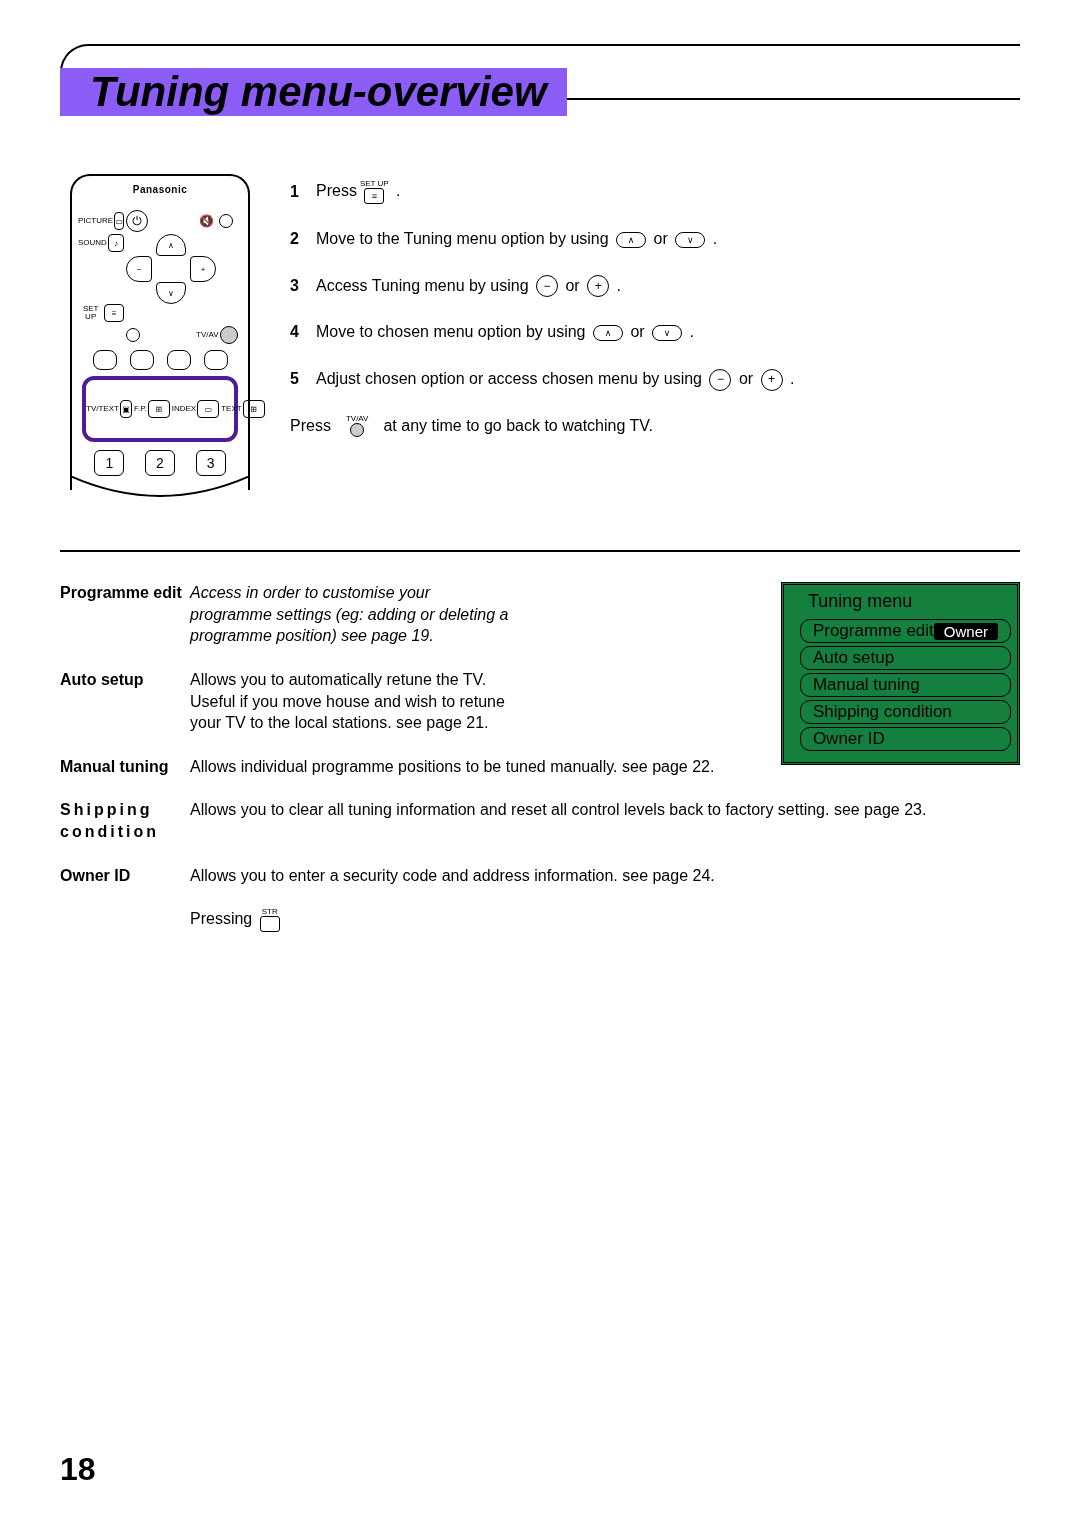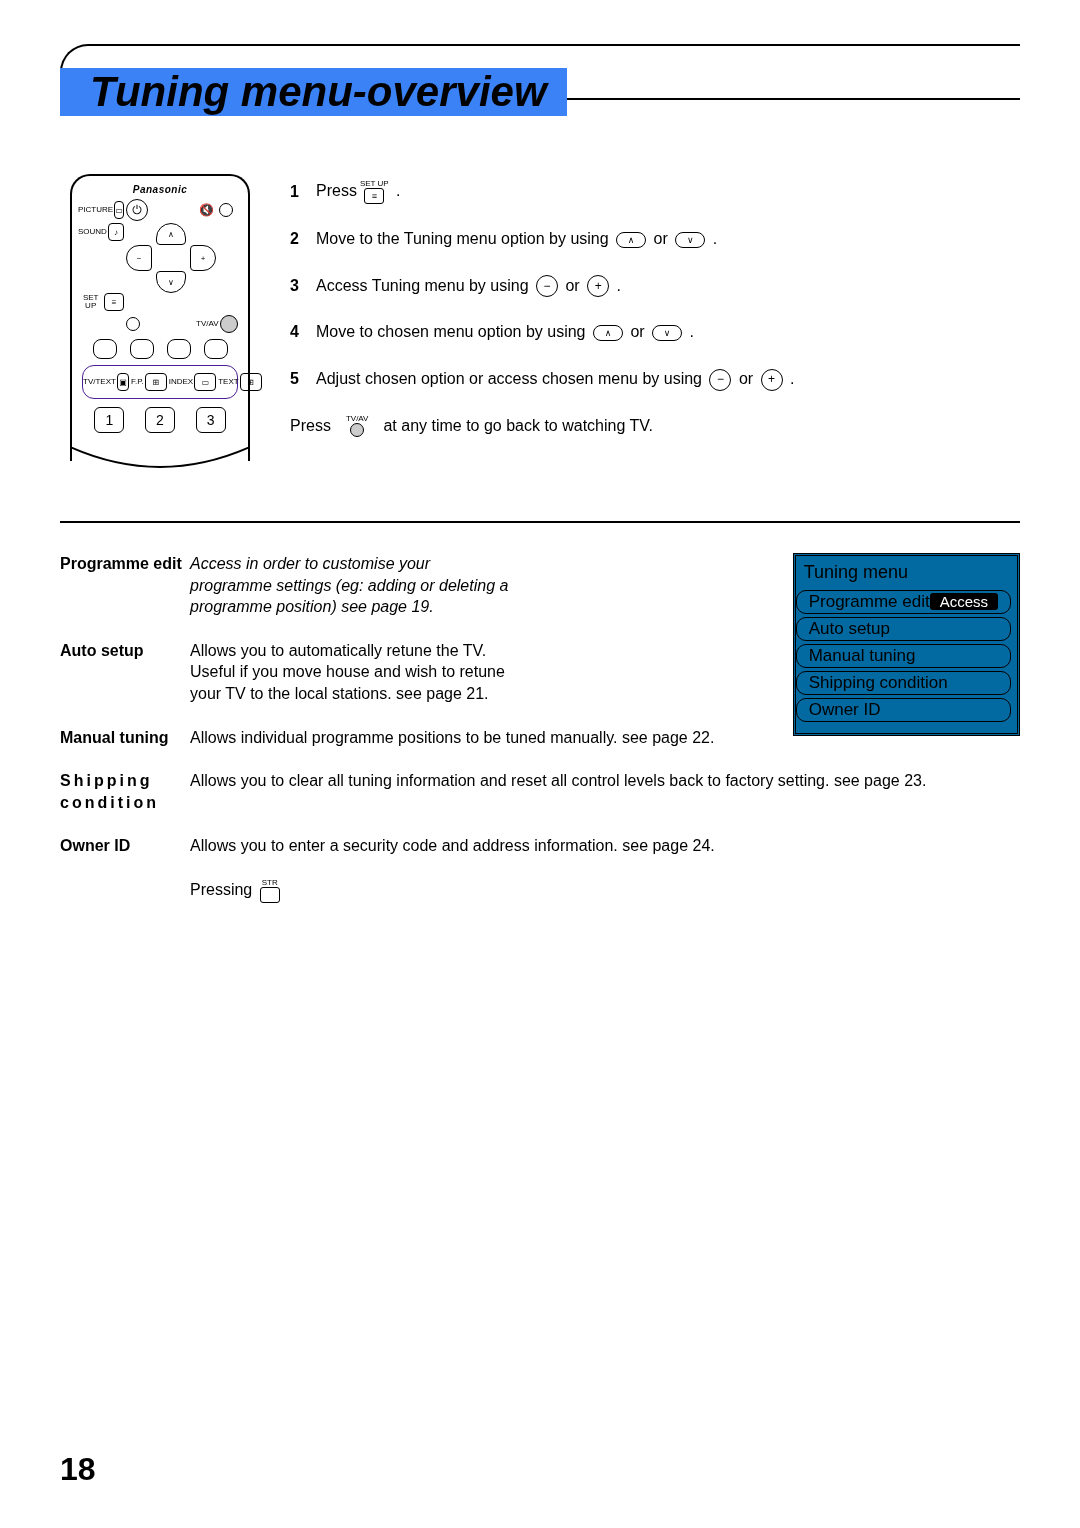--- a/index.html
+++ b/index.html
@@ -11,21 +11,21 @@
     width: 1080px;
     height: 1528px;
     position: relative;
   }
   .title-wrap { position: relative; margin-bottom: 30px; }
   .title {
     font-size: 42px;
     font-weight: bold;
     font-style: italic;
     padding-left: 30px;
-    background: #3b82f6;
+    background: #8b5cf6;
     display: inline-block;
     position: relative;
     z-index: 2;
     padding-right: 20px;
   }
   
   .pill-border {
     position: absolute;
     top: 4px; left: 0; right: 0;
     height: 56px;
@@ -79,22 +79,22 @@
   .defs .term.spaced { letter-spacing: 3px; }
   .lower { display: flex; gap: 20px; }
   .lower-left { flex: 1; }
   .lower-right { flex: 0 0 400px; }
   .footnote { font-size: 16px; line-height: 1.35; margin-top: 22px; }
   .page-num { position: absolute; left: 60px; bottom: 40px; font-size: 32px; font-weight: bold; }
 
   
   .osd {
     border: 3px double #000;
-    padding: 6px 6px 8px 0;
-    background: #0369a1;
+    padding: 6px 6px 8px 16px;
+    background: #15803d;
   }
   .osd-title {
     font-size: 18px;
     padding: 0 8px 4px 8px;
     position: relative;
   }
   .osd-item {
     border: 1.5px solid #000;
     border-radius: 10px;
     padding: 1px 12px;
@@ -122,36 +122,36 @@
     padding: 8px 6px 0 6px;
     position: relative;
     background: #fff;
     font-size: 8px;
   }
   .remote-curve {
     position:absolute; left:-2px; right:-2px; bottom:-14px; height:28px;
     overflow:hidden;
   }
   .remote-curve svg { width:100%; height:100%; display:block; }
-  .brand { text-align:center; font-weight:bold; font-size:10px; letter-spacing:0.5px; margin-bottom:4px;font-style:italic; }
+  .brand { text-align:center; font-weight:bold; font-size:10px; letter-spacing:0.5px; margin-bottom:15px; }
   .rgrid { display:grid; grid-template-columns: 46px 1fr 46px; gap:2px; align-items:center; }
   .cell { display:flex; align-items:center; gap:1px; }
   .dpad {
     position: relative; width: 90px; height: 70px; margin: 0 auto;
   }
   .dpad .dbtn {
     position:absolute; border:1.5px solid #000; background:#fff;
   }
   .dbtn.up { left:30px; top:0; width:30px; height:22px; border-radius: 15px 15px 4px 4px; display:flex;align-items:center;justify-content:center;}
   .dbtn.down { left:30px; bottom:0; width:30px; height:22px; border-radius: 4px 4px 15px 15px; display:flex;align-items:center;justify-content:center;}
   .dbtn.left { left:0; top:22px; width:26px; height:26px; border-radius: 50% 4px 4px 50%; display:flex;align-items:center;justify-content:center;}
   .dbtn.right { right:0; top:22px; width:26px; height:26px; border-radius: 4px 50% 50% 4px; display:flex;align-items:center;justify-content:center;}
   .row4 { display:flex; justify-content:space-around; margin:6px 8px; }
   .row4 .cap { width:24px; height:20px; border:1.5px solid #000; border-radius:8px; }
-  .rowline { border:1px solid #4c1d95; border-radius:12px; margin:4px 4px; padding:7px 0; }
+  .rowline { border:4px solid #4c1d95; border-radius:12px; margin:4px 4px; padding:20px 0; }
   .rowlabels { display:grid; grid-template-columns:46px repeat(3,1fr); gap:2px; align-items:start; }
   .rowlabels .cell { font-size:7px; }
   .sq { width:22px; height:18px; border:1.5px solid #000; border-radius:4px; display:flex;align-items:center;justify-content:center; font-size:8px;}
   .numrow { display:flex; justify-content:space-around; margin:8px 6px 14px 6px; }
   .numkey { width:30px; height:26px; border:1.5px solid #000; border-radius:6px; display:flex; align-items:center; justify-content:center; font-size:14px; font-family: Arial; }
 </style>
 </head>
 <body>
 
 <div class="title-wrap">
@@ -318,21 +318,21 @@
       </span>
     </div>
   </div>
 
   <div class="lower-right" style="position: absolute; right: 0px; top: 0px;">
     <div class="osd">
       <div class="osd-title">Tuning menu</div>
       <div id="osd-items">
           <div class="osd-item">
             <span>Programme edit</span>
-            <span class="osd-badge">Access</span>
+            <span class="osd-badge">Owner</span>
           </div>
           <div class="osd-item">
             <span>Auto setup</span>
           </div>
           <div class="osd-item">
             <span>Manual tuning</span>
           </div>
           <div class="osd-item">
             <span>Shipping condition</span>
           </div>

